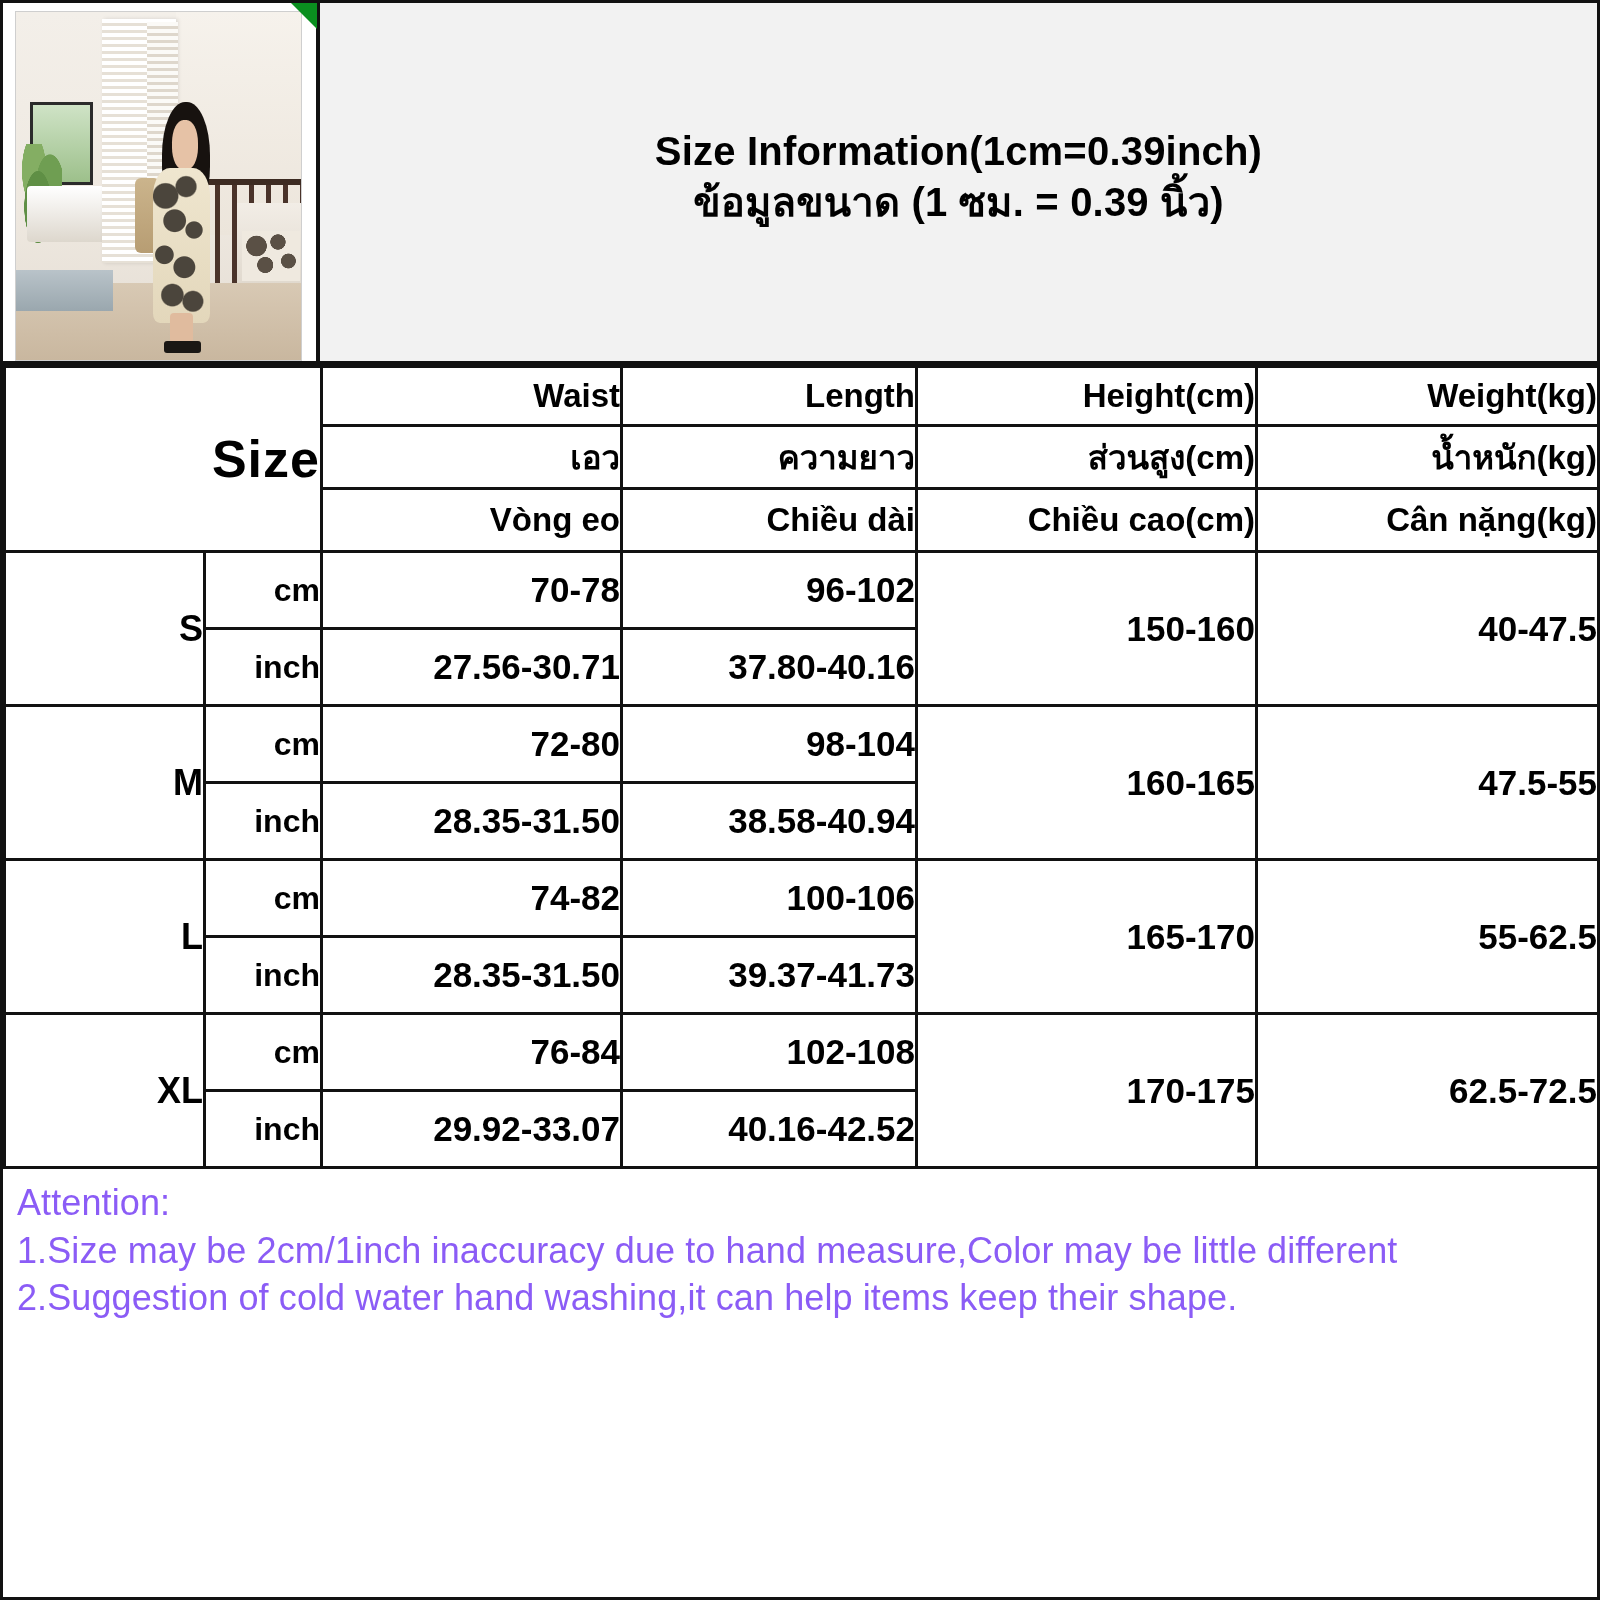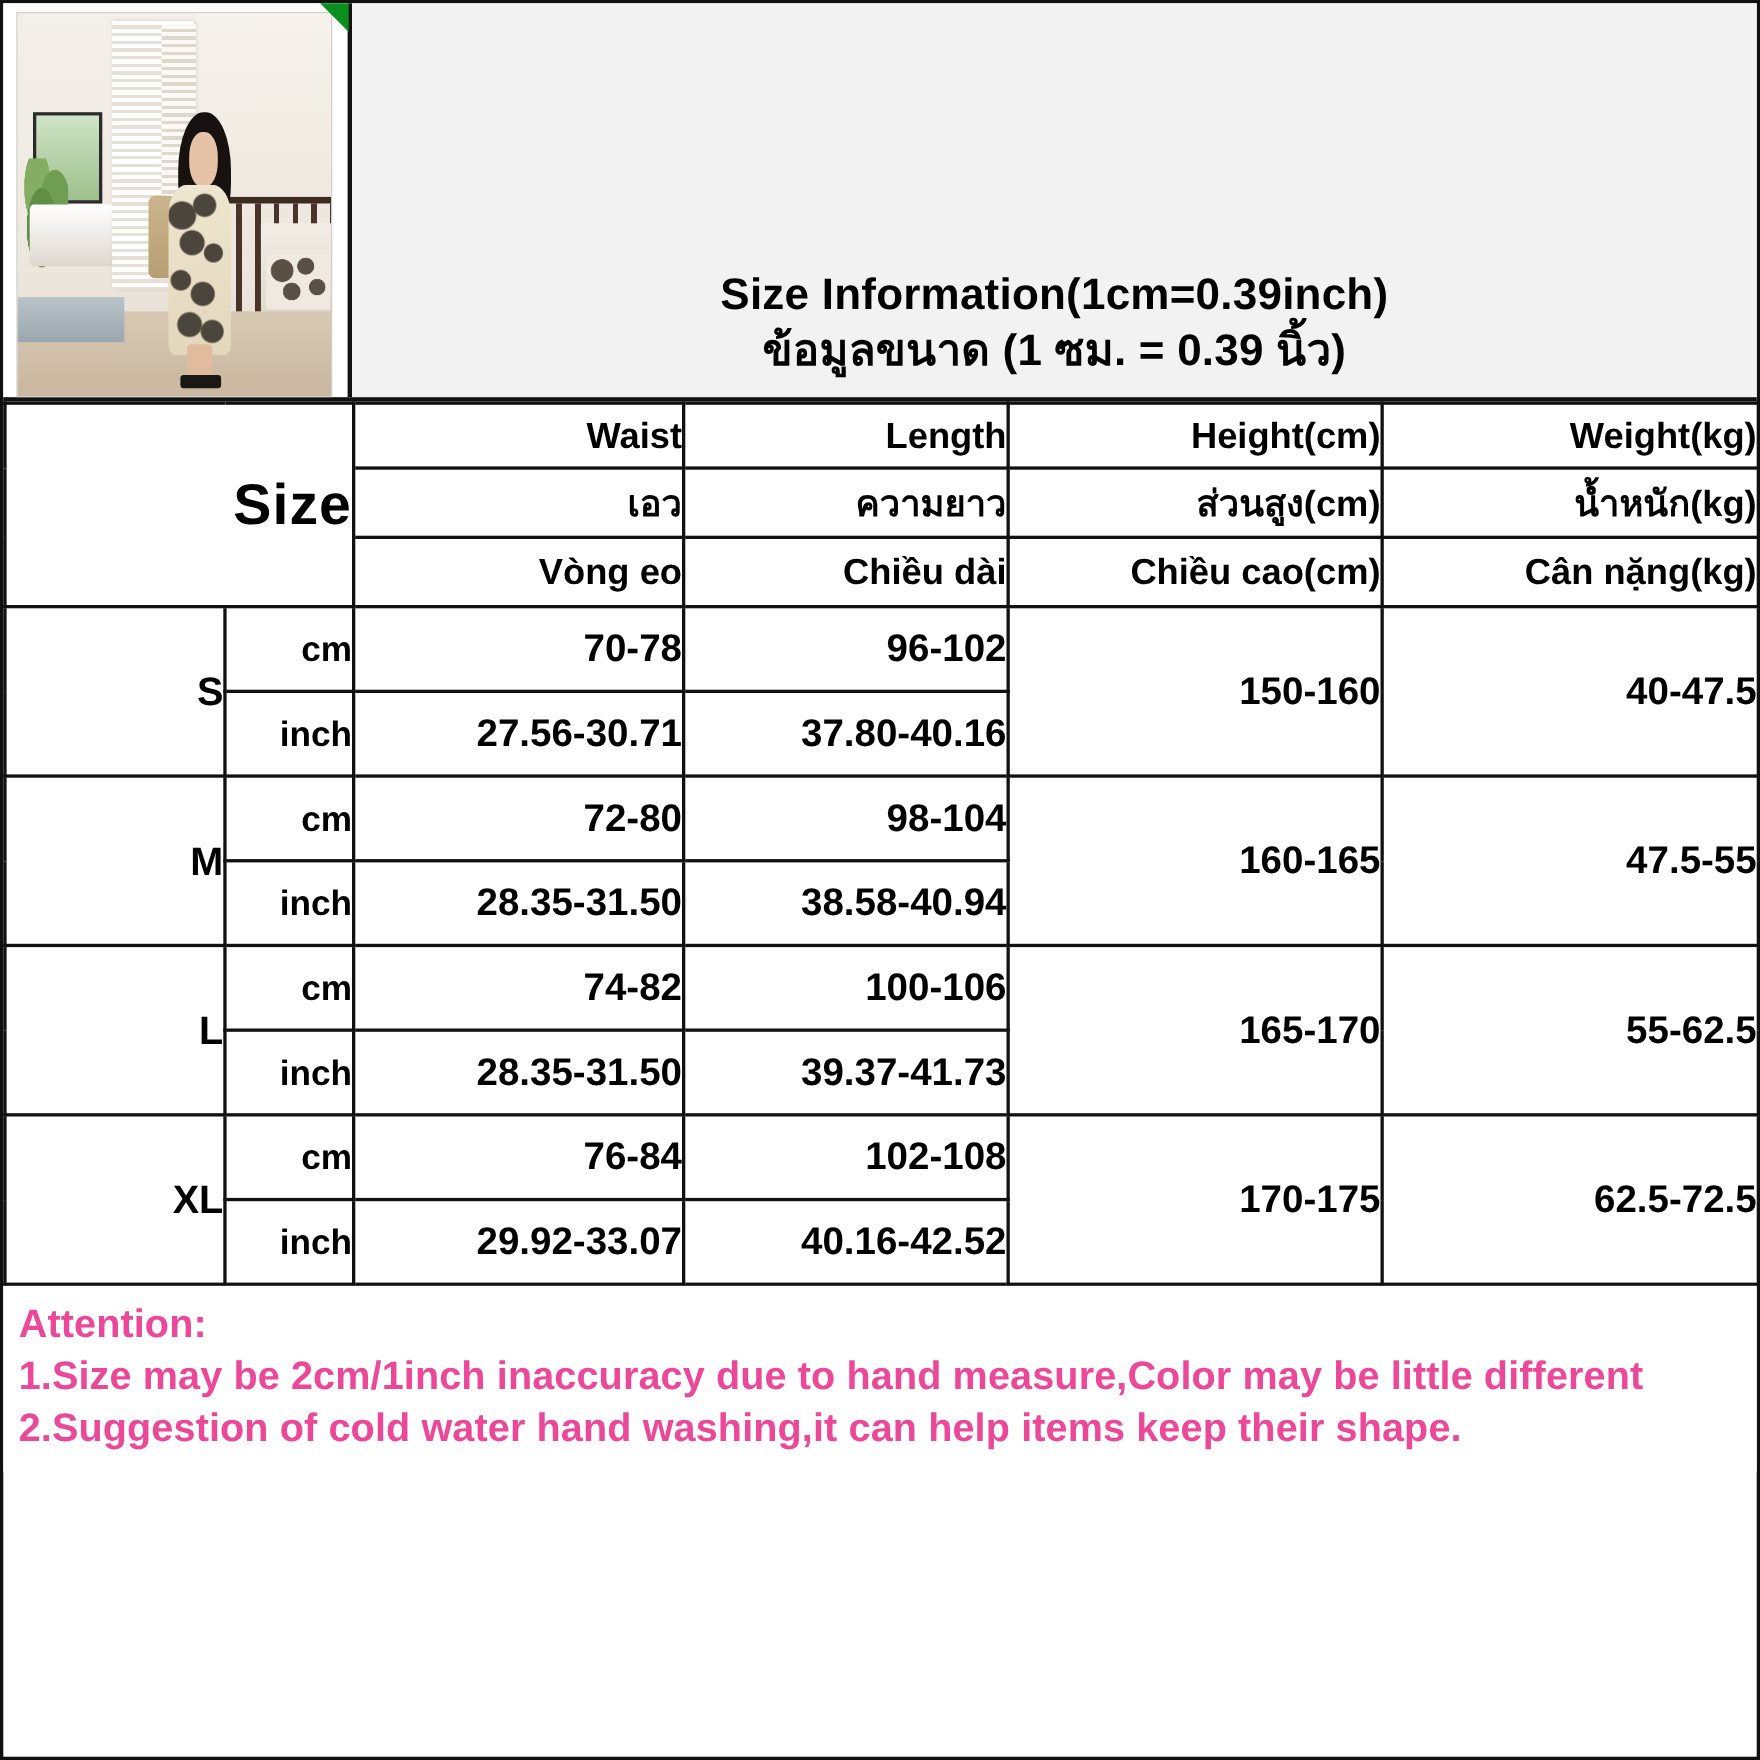--- a/index.html
+++ b/index.html
@@ -164,21 +164,21 @@
     border-top: 26px solid #0a8f1f;
     border-left: 26px solid transparent;
   }
 
   .title-cell {
     flex: 1 1 auto;
     background: #f2f2f2;
     display: flex;
     flex-direction: column;
     align-items: center;
-    justify-content: flex-end;
+    justify-content: center;
     padding: 6px 20px 16px;
     box-sizing: border-box;
   }
   .title-line {
     font-weight: 700;
     color: #000;
     text-align: center;
     line-height: 1.28;
     letter-spacing: .2px;
   }
@@ -235,22 +235,22 @@
 
   
   .attention {
     padding: 10px 14px 16px;
     background: #ffffff;
     box-sizing: border-box;
   }
   .att-line {
     font-size: 36px;
     line-height: 1.32;
-    color: #ec4899;
-    font-weight: 700;
+    color: #8b5cf6;
+    font-weight: 400;
     letter-spacing: .1px;
   }
   .att-title { font-size: 36px; }
 </style>
 </head>
 <body>
 
 <div class="sheet">
 
   <div class="top-band">

